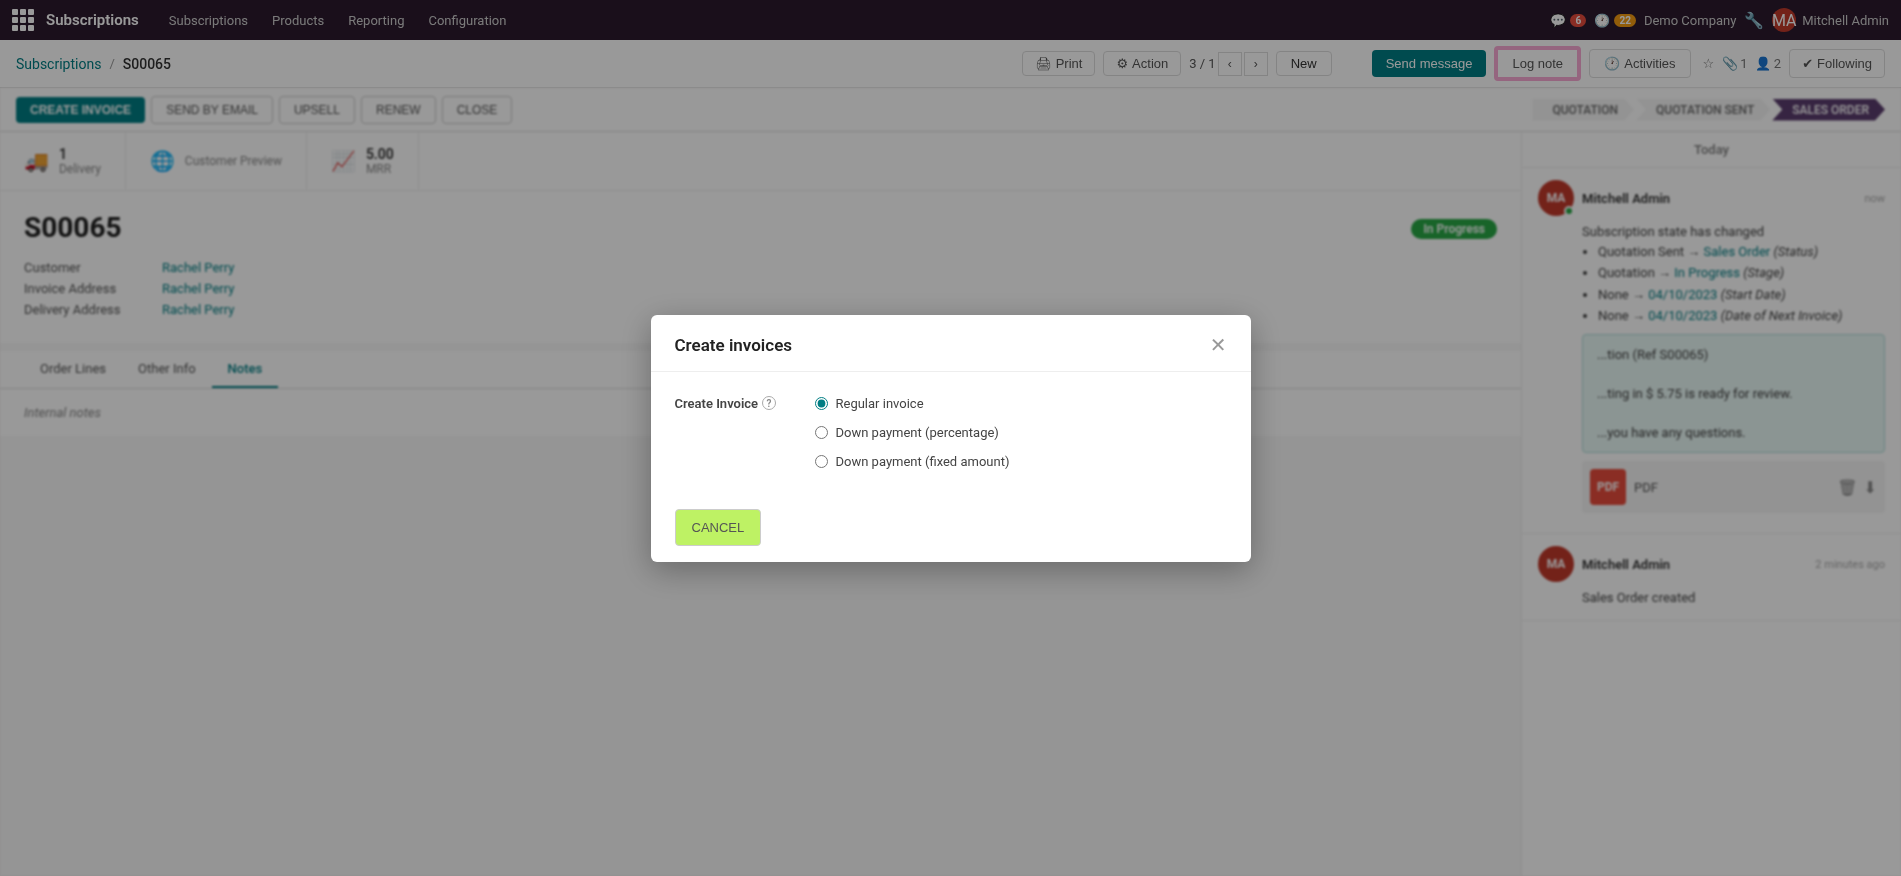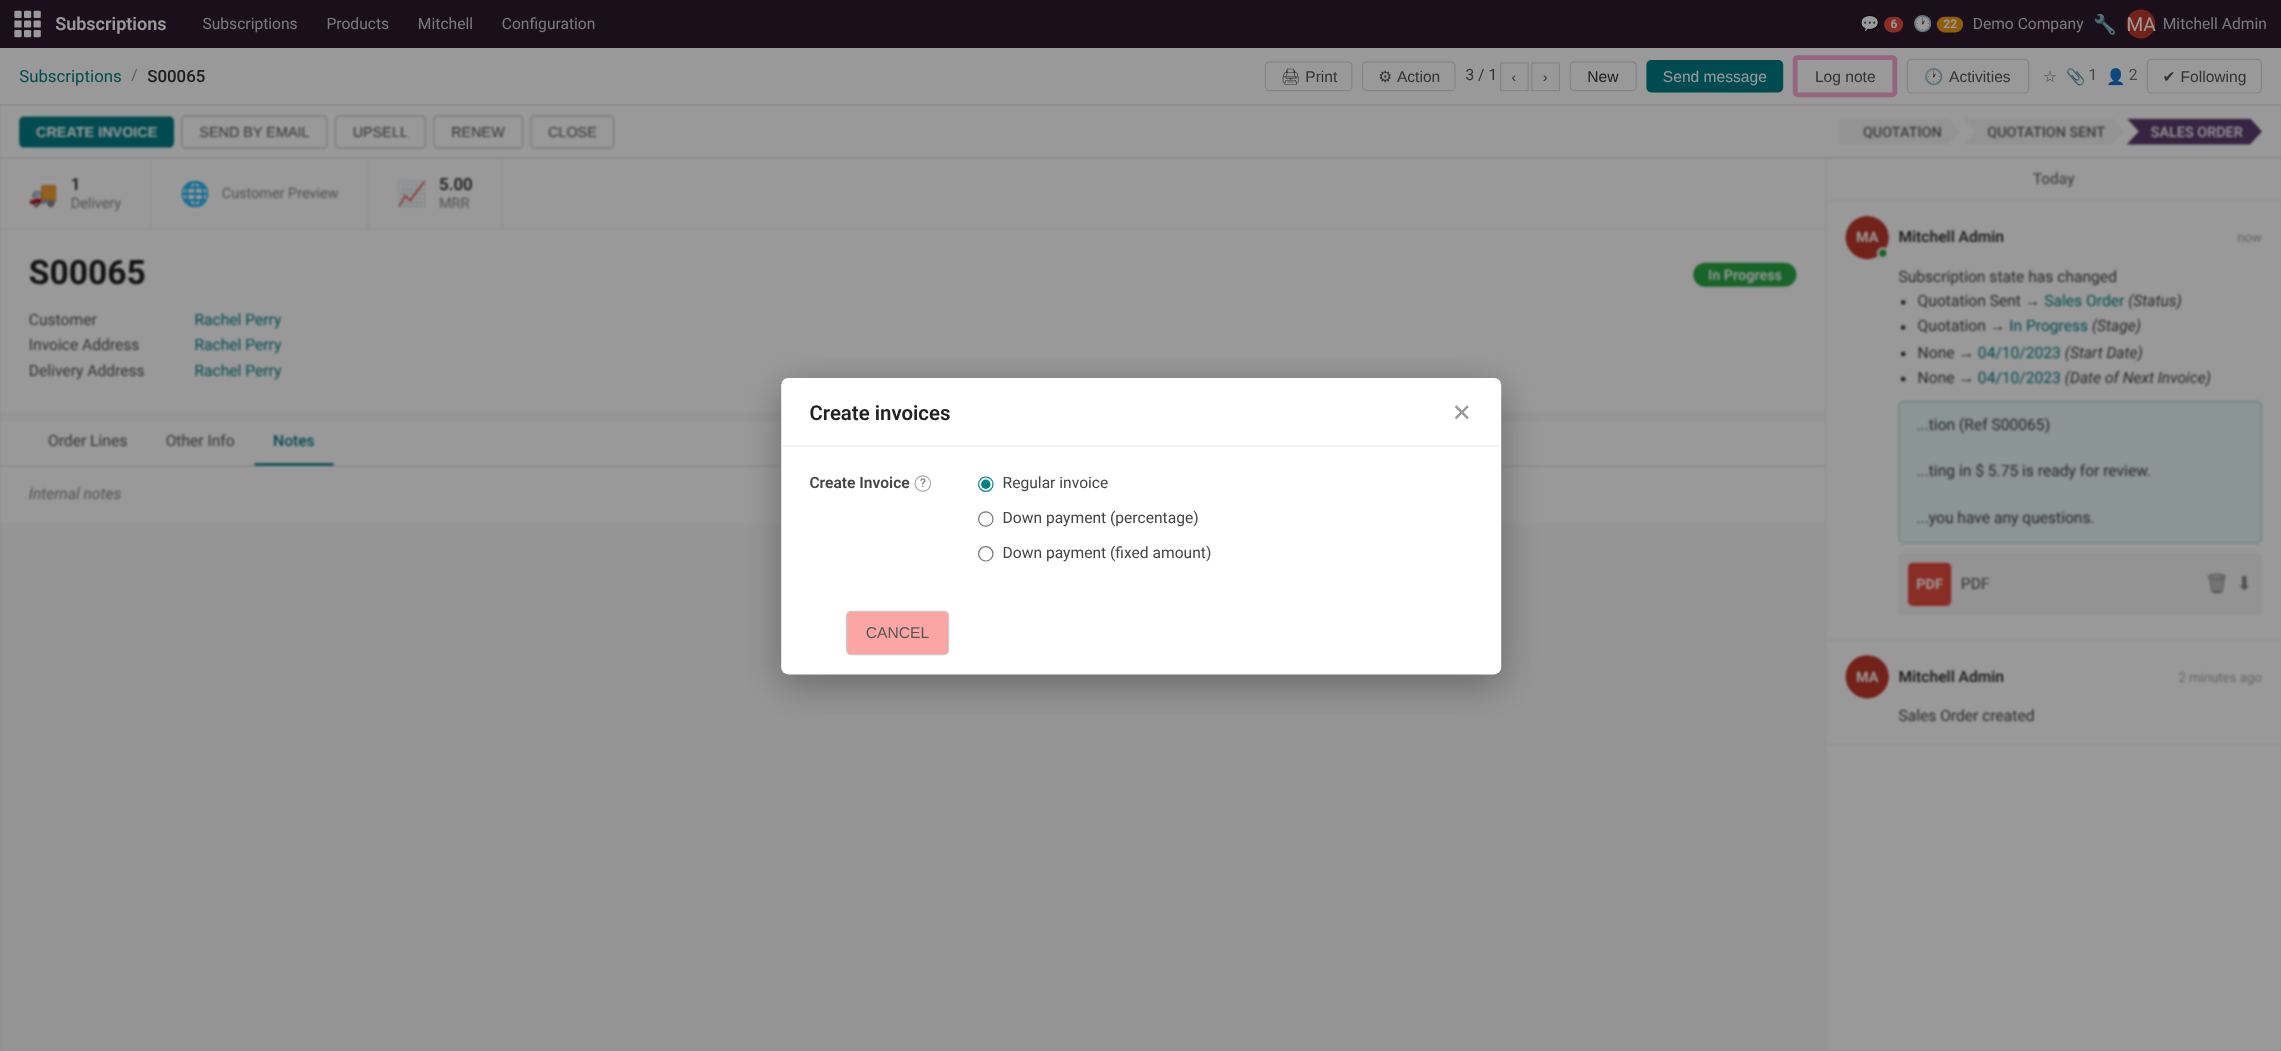--- a/index.html
+++ b/index.html
@@ -42,21 +42,21 @@
     .breadcrumb-link { color: #017e84; cursor: pointer; font-size: 14px; text-decoration: none; }
     .breadcrumb-sep { color: #999; }
     .breadcrumb-current { color: #333; font-size: 14px; font-weight: 500; }
     .breadcrumb-right { margin-left: auto; display: flex; align-items: center; gap: 8px; }
     .btn-print { border: 1px solid #ddd; background: #fff; color: #555; padding: 4px 12px; border-radius: 4px; cursor: pointer; font-size: 13px; display:flex; align-items:center; gap:4px; }
     .btn-action { border: 1px solid #ddd; background: #fff; color: #555; padding: 4px 12px; border-radius: 4px; cursor: pointer; font-size: 13px; display:flex; align-items:center; gap:4px; }
     .nav-arrows { display:flex; align-items:center; gap:2px; }
     .nav-arrows button { border:1px solid #ddd; background:#fff; width:24px; height:24px; cursor:pointer; display:flex; align-items:center; justify-content:center; color:#555; font-size:12px; }
     .page-indicator { color:#555; font-size:13px; white-space:nowrap; }
     .btn-new { background: #fff; border: 1px solid #ddd; color: #333; padding: 4px 14px; border-radius: 4px; cursor: pointer; font-size: 13px; font-weight: 500; }
-    .btn-send-msg { background: #017e84; color: #fff; border: none; padding: 6px 14px; border-radius: 4px; cursor: pointer; font-size: 13px; }
+    .btn-send-msg { background: #017e84; color: #fff; border: none; padding: 6px 14px; border-radius: 4px; cursor: pointer; font-size: 13px; margin-left: 32px; }
     .btn-log-note { background: #fff; border: 4px solid #f9a8d4; color: #555; padding: 6px 14px; border-radius: 4px; cursor: pointer; font-size: 13px; }
     .btn-activities { background: #fff; border: 1px solid #ddd; color: #555; padding: 6px 14px; border-radius: 4px; cursor: pointer; font-size: 13px; display:flex; align-items:center; gap:4px; }
     .breadcrumb-icons { display:flex; align-items:center; gap:8px; margin-left:4px; }
     .bc-icon { color:#777; cursor:pointer; font-size:13px; display:flex; align-items:center; gap:2px; }
     .btn-following { background: #fff; border: 1px solid #ddd; color: #555; padding: 6px 12px; border-radius: 4px; cursor: pointer; font-size: 13px; display:flex; align-items:center; gap:4px; }
 
     
     .action-bar {
       background: #fff;
       border-bottom: 1px solid #ddd;
@@ -175,21 +175,21 @@
       border-bottom: 1px solid #eee;
       display: flex;
       align-items: center;
       justify-content: space-between;
     }
     .modal-title { font-size: 17px; font-weight: 600; color: #222; }
     .modal-close { background: none; border: none; font-size: 20px; color: #999; cursor: pointer; line-height: 1; }
     .modal-body { padding: 24px; }
     .modal-footer { padding: 16px 24px; display: flex; gap: 10px; align-items: center; }
     .btn-create-draft { background: #017e84; color: #fff; border: none; padding: 10px 20px; border-radius: 4px; cursor: pointer; font-size: 13px; font-weight: 600; text-transform: uppercase; }
-    .btn-cancel { background: #fca5a5; border: 1px solid #ccc; color: #555; padding: 10px 16px; border-radius: 4px; cursor: pointer; font-size: 13px; margin-left: 30px; }
+    .btn-cancel { background: #bef264; border: 1px solid #ccc; color: #555; padding: 10px 16px; border-radius: 4px; cursor: pointer; font-size: 13px; }
 
     
     .radio-group { display: flex; flex-direction: column; gap: 14px; }
     .form-label-left { font-weight: 600; font-size: 13px; color: #444; min-width: 140px; display: flex; align-items: center; gap: 4px; }
     .help-badge { display: inline-flex; align-items: center; justify-content: center; width: 14px; height: 14px; border-radius: 50%; border: 1px solid #aaa; color: #888; font-size: 10px; cursor: help; }
     .radio-option { display: flex; align-items: center; gap: 8px; cursor: pointer; }
     .radio-option input[type="radio"] { accent-color: #017e84; cursor: pointer; }
     .radio-option label { font-size: 13px; color: #444; cursor: pointer; }
     .modal-form-row { display: flex; align-items: flex-start; gap: 0; }
 
@@ -209,21 +209,21 @@
         <span></span>
         <span></span>
       <span></span>
         <span></span>
         <span></span>
     </div>
   </div>
   <span class="top-nav-brand">Subscriptions</span>
   <a class="top-nav-link">Subscriptions</a>
   <a class="top-nav-link">Products</a>
-  <a class="top-nav-link">Mitchell</a>
+  <a class="top-nav-link">Reporting</a>
   <a class="top-nav-link">Configuration</a>
   <div class="top-nav-right">
     <div class="nav-badge">
       <span>💬</span>
       <span class="badge-count">6</span>
     </div>
     <div class="nav-badge">
       <span>🕐</span>
       <span class="badge-count yellow">22</span>
     </div>

